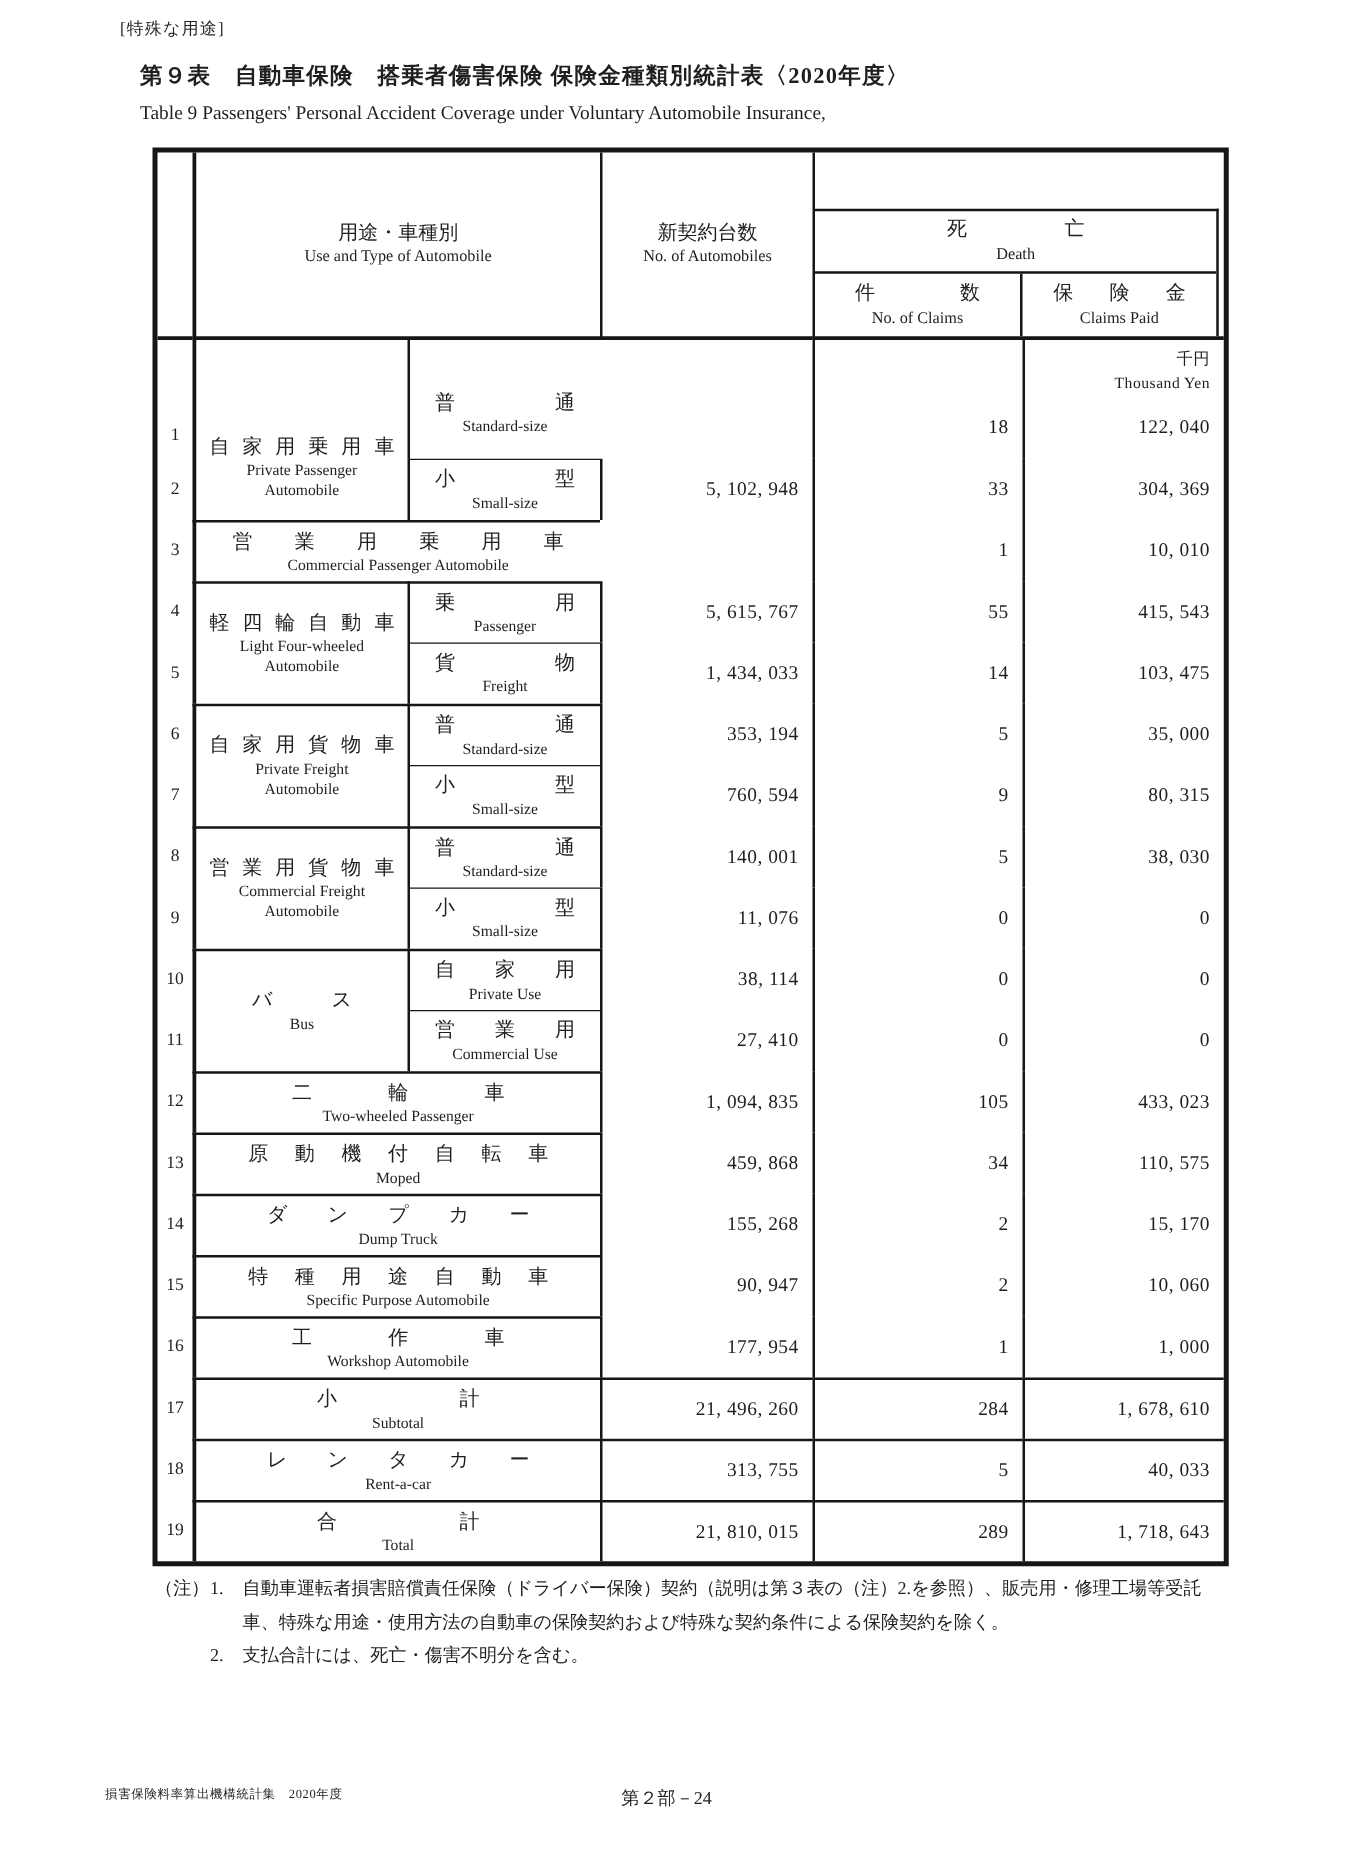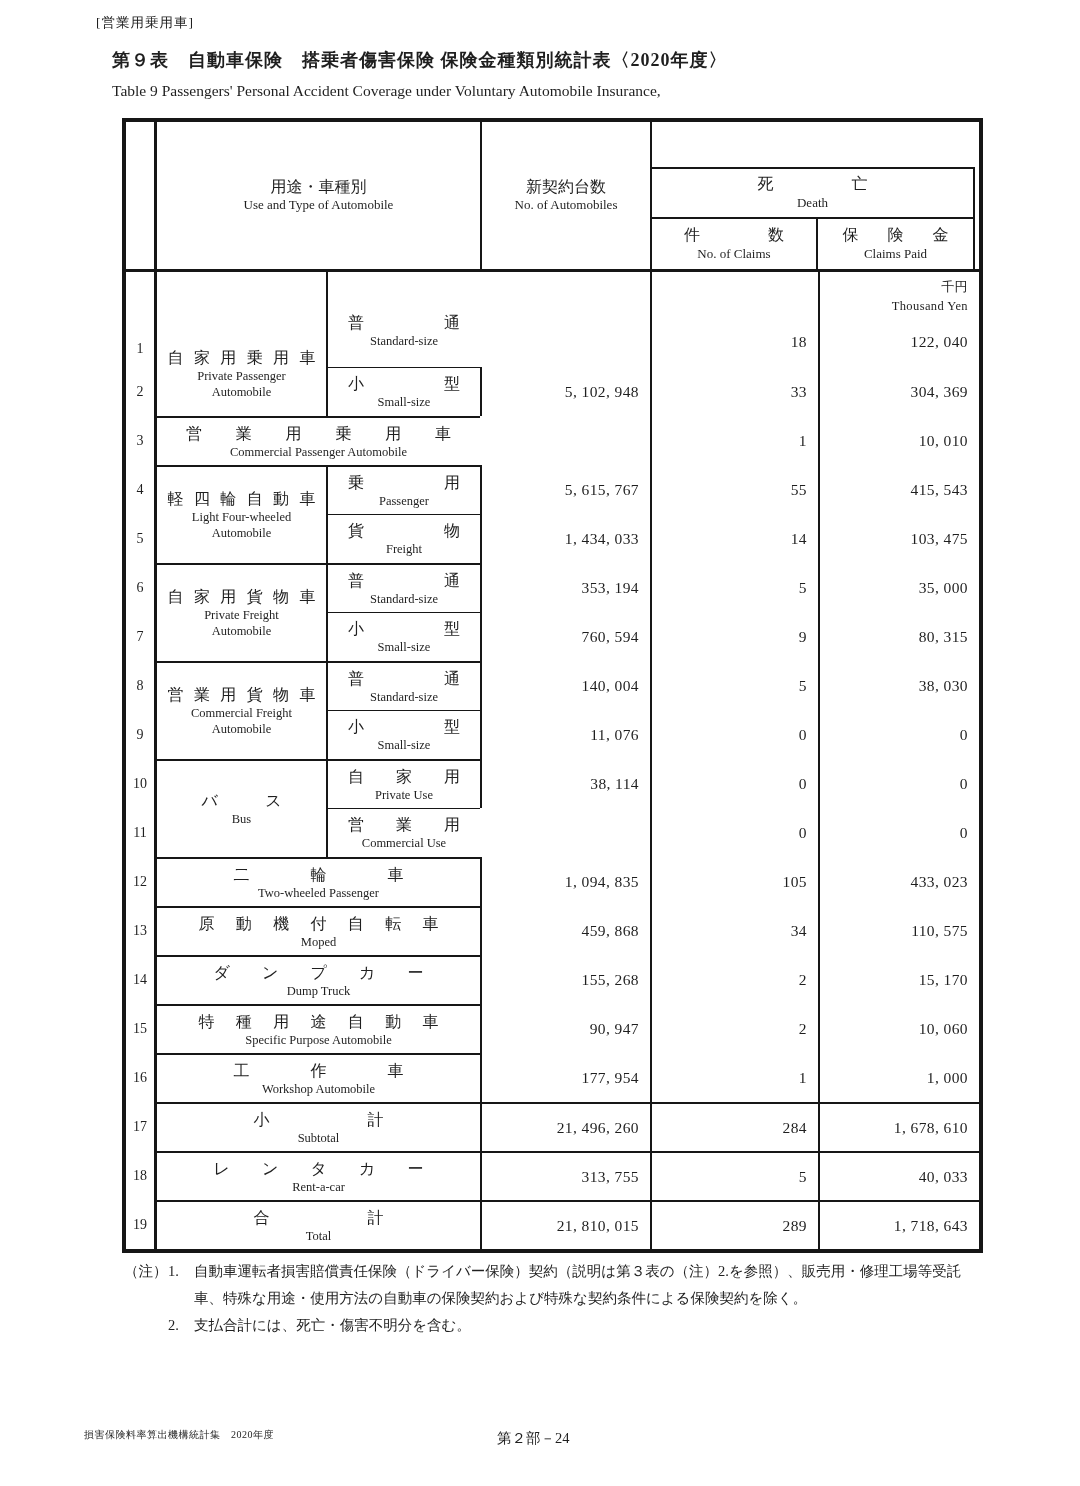--- a/index.html
+++ b/index.html
@@ -68,21 +68,21 @@
   .note-tag{width:44px; flex:none;}
   .note-no{width:26px; flex:none;}
   .note-text{flex:1;}
 
   .footer-left{position:absolute; left:84px; top:1428px; font-size:10px; letter-spacing:0.5px;}
   .footer-center{position:absolute; left:497px; top:1429px; font-size:14.5px;}
 </style>
 </head>
 <body>
 
-<div class="corner-tag">[営業用乗用車]</div>
+<div class="corner-tag">[特殊な用途]</div>
 <div class="title-jp">第９表　自動車保険　搭乗者傷害保険 保険金種類別統計表〈2020年度〉</div>
 <div class="title-en">Table 9  Passengers' Personal Accident Coverage under Voluntary Automobile Insurance,</div>
 
 <div class="tbl">
 
   <div class="cell bB3" style="grid-column:1;grid-row:1"></div>
   <div class="cell bL3 bB3" style="grid-column:2/4;grid-row:1">
     <div class="hjp">用途・車種別</div>
     <div class="hen">Use and Type of Automobile</div>
   </div>
@@ -226,23 +226,24 @@
   <div class="cell bL3 bt" style="grid-column:2/4;grid-row:20">
     <span class="jl w130">合計</span>
     <div class="el">Total</div>
   </div>
 
   <div class="cell val bL2" style="grid-column:4;grid-row:3">5, 102, 948</div>
   <div class="cell val bL2" style="grid-column:4;grid-row:5">5, 615, 767</div>
   <div class="cell val bL2" style="grid-column:4;grid-row:6">1, 434, 033</div>
   <div class="cell val bL2" style="grid-column:4;grid-row:7">353, 194</div>
   <div class="cell val bL2" style="grid-column:4;grid-row:8">760, 594</div>
-  <div class="cell val bL2" style="grid-column:4;grid-row:9">140, 004</div>
+  <div class="cell val bL2" style="grid-column:4;grid-row:9">140, 001</div>
   <div class="cell val bL2" style="grid-column:4;grid-row:10">11, 076</div>
   <div class="cell val bL2" style="grid-column:4;grid-row:11">38, 114</div>
+  <div class="cell val bL2" style="grid-column:4;grid-row:12">27, 410</div>
   <div class="cell val bL2" style="grid-column:4;grid-row:13">1, 094, 835</div>
   <div class="cell val bL2" style="grid-column:4;grid-row:14">459, 868</div>
   <div class="cell val bL2" style="grid-column:4;grid-row:15">155, 268</div>
   <div class="cell val bL2" style="grid-column:4;grid-row:16">90, 947</div>
   <div class="cell val bL2" style="grid-column:4;grid-row:17">177, 954</div>
   <div class="cell val bL2 bt" style="grid-column:4;grid-row:18">21, 496, 260</div>
   <div class="cell val bL2 bt" style="grid-column:4;grid-row:19">313, 755</div>
   <div class="cell val bL2 bt" style="grid-column:4;grid-row:20">21, 810, 015</div>
 
   <div class="cell val valr1 bL2" style="grid-column:5;grid-row:2">18</div>

